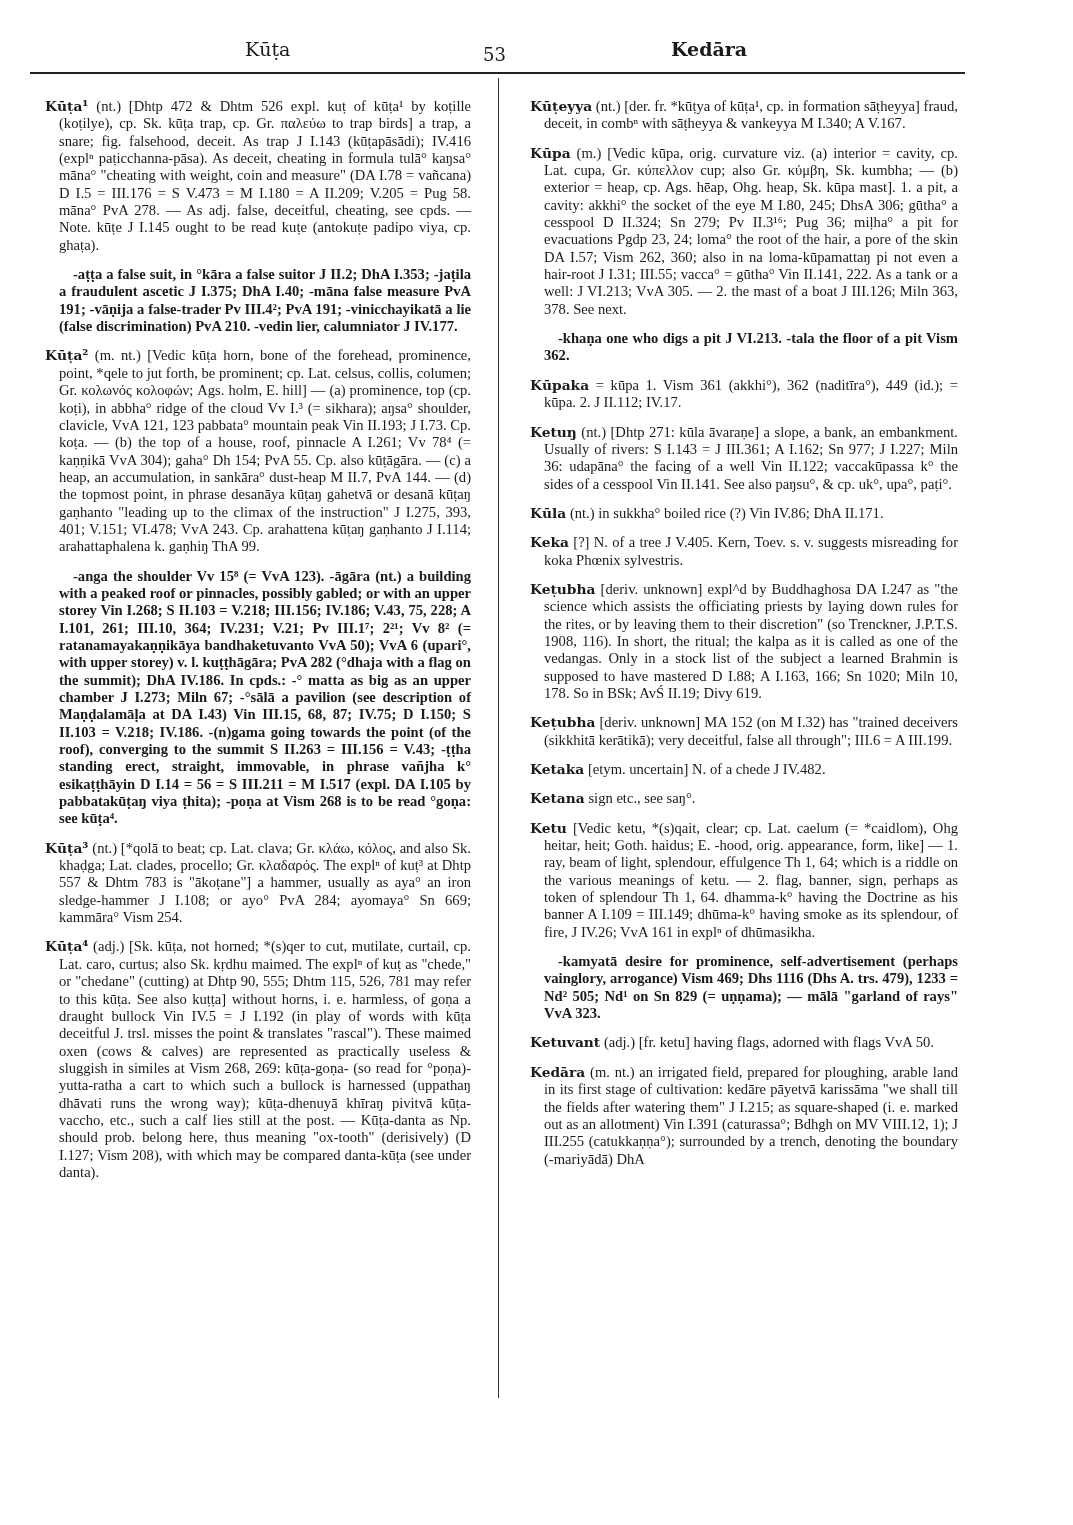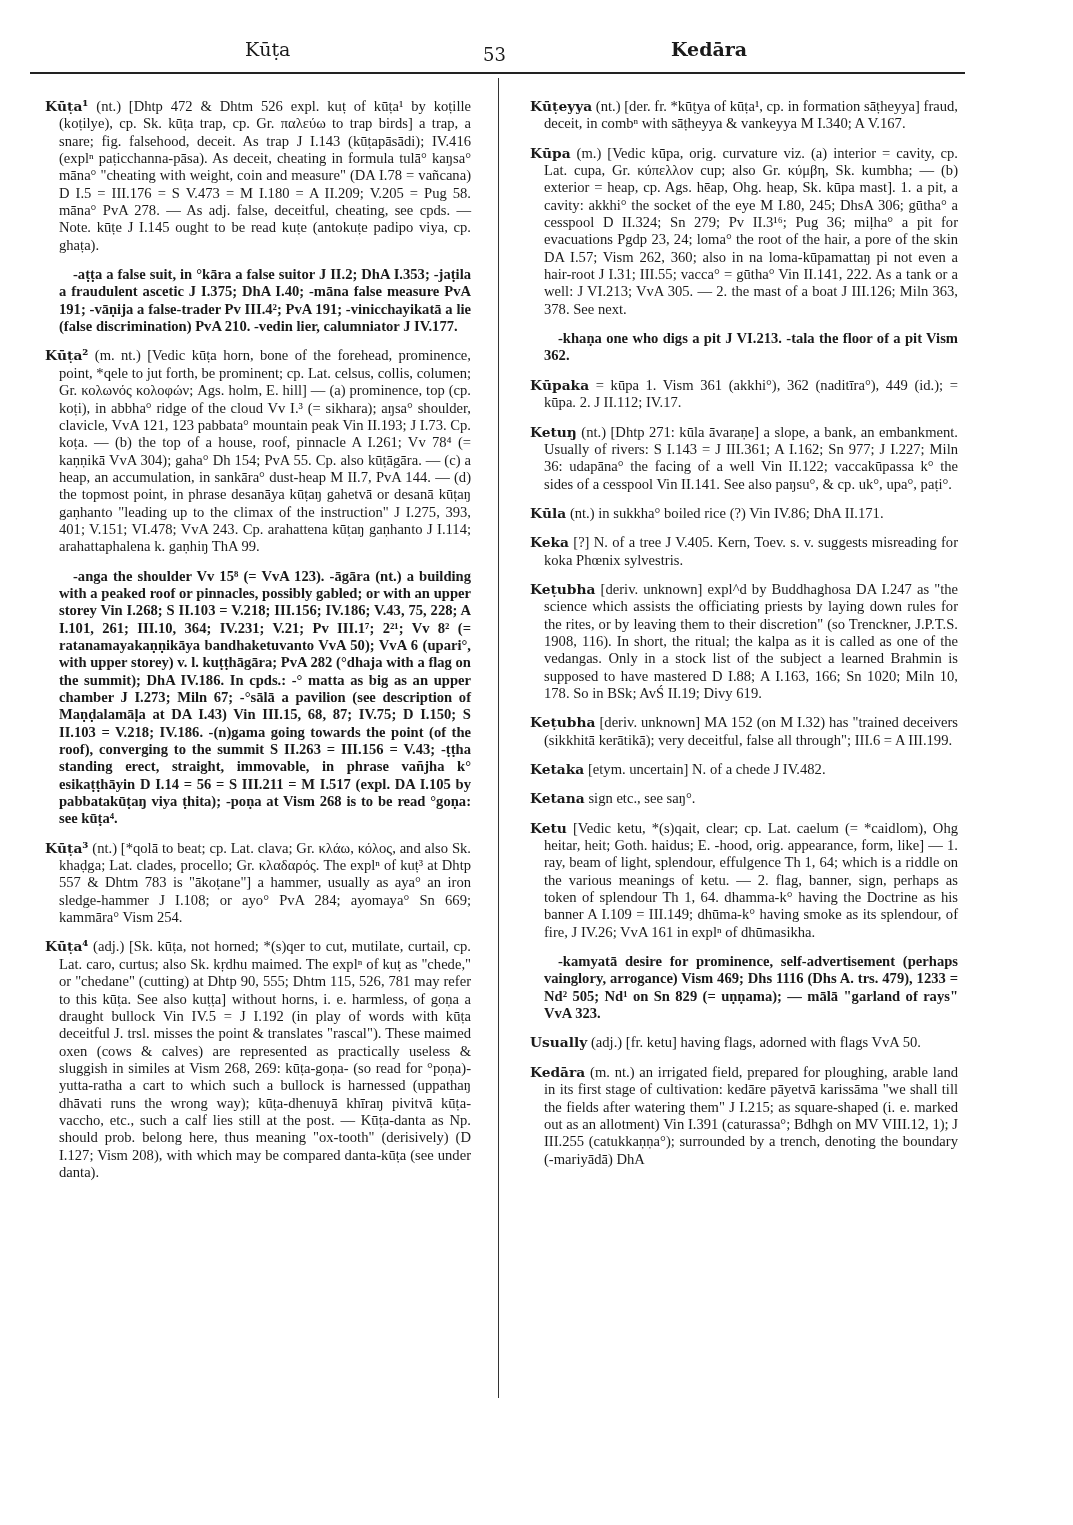--- a/index.html
+++ b/index.html
@@ -78,18 +78,18 @@
     <p><span class="hw">Ketaka</span> <span>[etym. uncertain] N. of a chede J IV.482.</span></p>
   </div>
   <div class="entry">
     <p><span class="hw">Ketana</span> <span>sign etc., see saŋ°.</span></p>
   </div>
   <div class="entry">
     <p><span class="hw">Ketu</span> <span>[Vedic ketu, *(s)qait, clear; cp. Lat. caelum (= *caidlom), Ohg heitar, heit; Goth. haidus; E. -hood, orig. appearance, form, like] — 1. ray, beam of light, splendour, effulgence Th 1, 64; which is a riddle on the various meanings of ketu. — 2. flag, banner, sign, perhaps as token of splendour Th 1, 64. dhamma-k° having the Doctrine as his banner A I.109 = III.149; dhūma-k° having smoke as its splendour, of fire, J IV.26; VvA 161 in explⁿ of dhūmasikha.</span></p>
     <p class="sub">-kamyatā desire for prominence, self-advertisement (perhaps vainglory, arrogance) Vism 469; Dhs 1116 (Dhs A. trs. 479), 1233 = Nd² 505; Nd¹ on Sn 829 (= uṇṇama); — mālā "garland of rays" VvA 323.</p>
   </div>
   <div class="entry">
-    <p><span class="hw">Usually</span> <span>(adj.) [fr. ketu] having flags, adorned with flags VvA 50.</span></p>
+    <p><span class="hw">Ketuvant</span> <span>(adj.) [fr. ketu] having flags, adorned with flags VvA 50.</span></p>
   </div>
   <div class="entry">
     <p><span class="hw">Kedāra</span> <span>(m. nt.) an irrigated field, prepared for ploughing, arable land in its first stage of cultivation: kedāre pāyetvā karissāma "we shall till the fields after watering them" J I.215; as square-shaped (i. e. marked out as an allotment) Vin I.391 (caturassa°; Bdhgh on MV VIII.12, 1); J III.255 (catukkaṇṇa°); surrounded by a trench, denoting the boundary (-mariyādā) DhA</span></p>
   </div>
 </div>
 
 </body></html>

